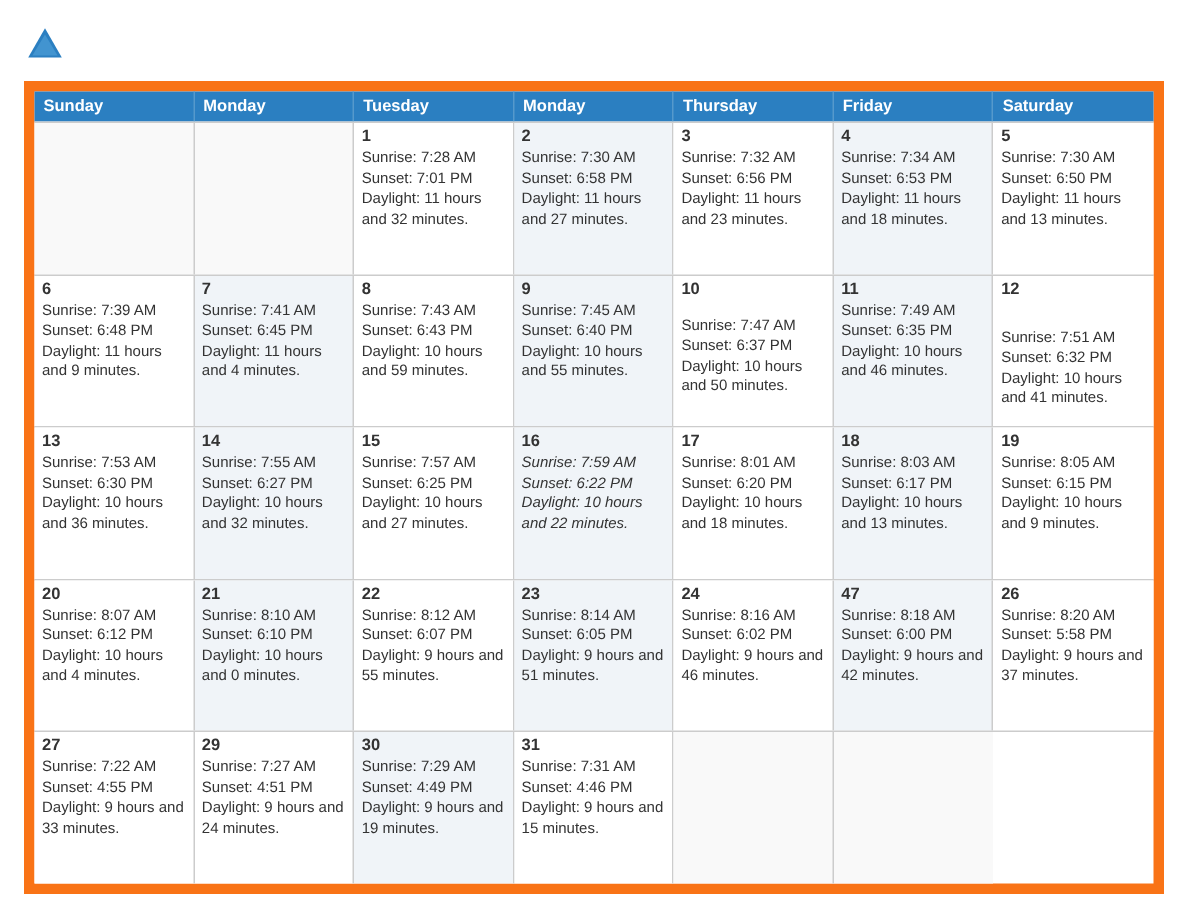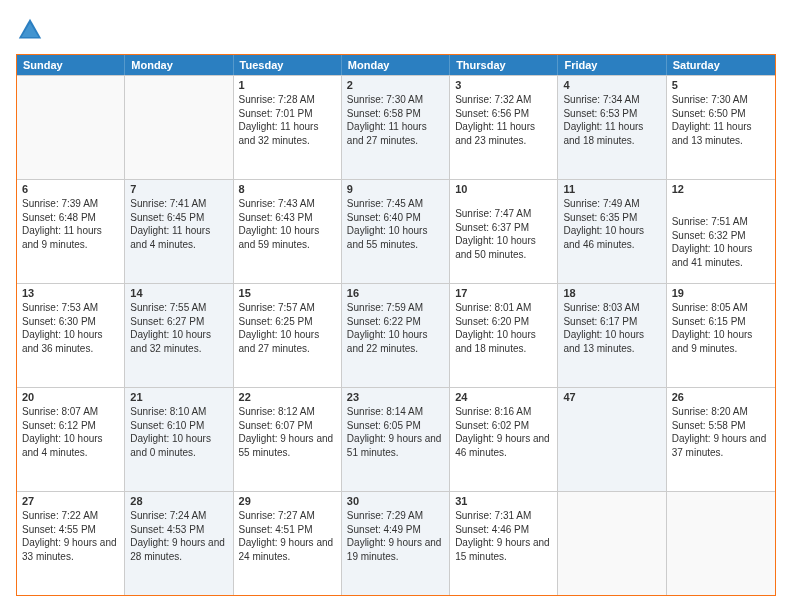--- a/index.html
+++ b/index.html
@@ -56,21 +56,21 @@
       color: #333;
     }
     .title-location {
       font-size: 14px;
       color: #555;
     }
     .calendar {
       flex: 1;
       display: flex;
       flex-direction: column;
-      border: 1px solid #f97316;
+      border: 7px solid #f97316;
     }
     .cal-header-row {
       display: grid;
       grid-template-columns: repeat(7, 1fr);
       background: #2b7fc1;
     }
     .cal-header-cell {
       color: #fff;
       font-size: 11px;
       font-weight: bold;
@@ -237,21 +237,21 @@
 Daylight: 10 hours and 32 minutes.</div>
           </div>
           <div class="cal-cell">
             <div class="day-num">15</div>
             <div class="cell-text" style="white-space: pre-line;">Sunrise: 7:57 AM
 Sunset: 6:25 PM
 Daylight: 10 hours and 27 minutes.</div>
           </div>
           <div class="cal-cell shaded">
             <div class="day-num">16</div>
-            <div class="cell-text" style="white-space: pre-line;">Sunrise: 7:59 AM
+            <div class="cell-text" style="white-space: pre-line; font-style: italic;">Sunrise: 7:59 AM
 Sunset: 6:22 PM
 Daylight: 10 hours and 22 minutes.</div>
           </div>
           <div class="cal-cell">
             <div class="day-num">17</div>
             <div class="cell-text" style="white-space: pre-line;">Sunrise: 8:01 AM
 Sunset: 6:20 PM
 Daylight: 10 hours and 18 minutes.</div>
           </div>
           <div class="cal-cell shaded">
@@ -293,40 +293,37 @@
 Daylight: 9 hours and 51 minutes.</div>
           </div>
           <div class="cal-cell">
             <div class="day-num">24</div>
             <div class="cell-text" style="white-space: pre-line;">Sunrise: 8:16 AM
 Sunset: 6:02 PM
 Daylight: 9 hours and 46 minutes.</div>
           </div>
           <div class="cal-cell shaded">
             <div class="day-num">47</div>
+            <div class="cell-text" style="white-space: pre-line;">Sunrise: 8:18 AM
+Sunset: 6:00 PM
+Daylight: 9 hours and 42 minutes.</div>
           </div>
           <div class="cal-cell">
             <div class="day-num">26</div>
             <div class="cell-text" style="white-space: pre-line;">Sunrise: 8:20 AM
 Sunset: 5:58 PM
 Daylight: 9 hours and 37 minutes.</div>
           </div>
         </div>
         <div class="cal-row">
           <div class="cal-cell">
             <div class="day-num">27</div>
             <div class="cell-text" style="white-space: pre-line;">Sunrise: 7:22 AM
 Sunset: 4:55 PM
 Daylight: 9 hours and 33 minutes.</div>
-          </div>
-          <div class="cal-cell shaded">
-            <div class="day-num">28</div>
-            <div class="cell-text" style="white-space: pre-line;">Sunrise: 7:24 AM
-Sunset: 4:53 PM
-Daylight: 9 hours and 28 minutes.</div>
           </div>
           <div class="cal-cell">
             <div class="day-num">29</div>
             <div class="cell-text" style="white-space: pre-line;">Sunrise: 7:27 AM
 Sunset: 4:51 PM
 Daylight: 9 hours and 24 minutes.</div>
           </div>
           <div class="cal-cell shaded">
             <div class="day-num">30</div>
             <div class="cell-text" style="white-space: pre-line;">Sunrise: 7:29 AM

